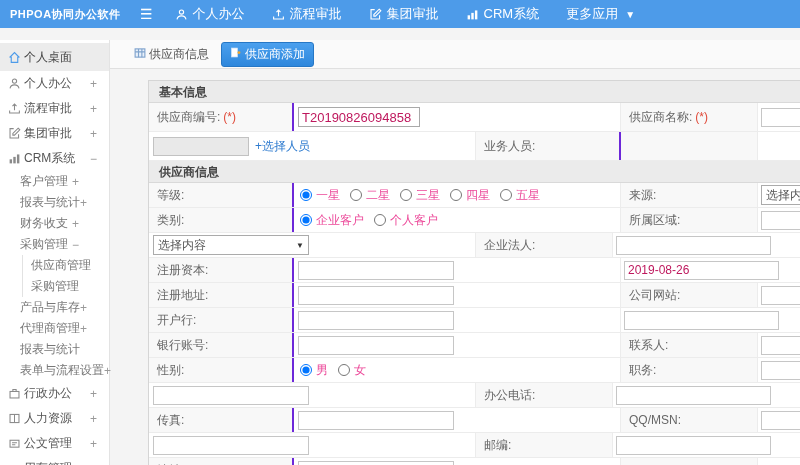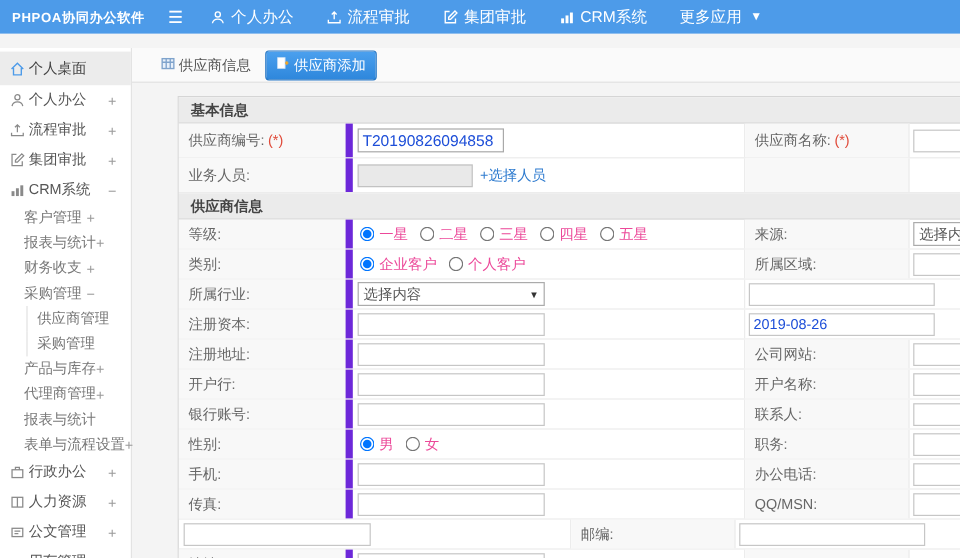--- a/index.html
+++ b/index.html
@@ -35,26 +35,26 @@
   .tab { display:flex; align-items:center; gap:3px; font-size:12px; color:#555; cursor:pointer; padding:3px 4px; }
   .tab-active { display:flex; align-items:center; gap:4px; font-size:12px; color:#fff; cursor:pointer;
     background:linear-gradient(#4BA0EE,#2E87DC); border:1px solid #2677C5; border-radius:3px; padding:3px 8px; }
 
   
   .form { margin:11px 0 0 38px; width:772px; background:#fff; border:1px solid #D5D5D5; font-size:12px; color:#666; }
   .sec-h { height:22px; line-height:22px; background:#EBEBEB; border-bottom:1px solid #D9D9D9; padding-left:10px; color:#444; font-weight:bold; font-size:12px; }
   .frow { display:flex; border-bottom:1px solid #ECECEC; height:25px; }
   .frow.tall { height:29px; }
   .cell { display:flex; align-items:center; }
-  .c-label { width:145px; background:#F8F8F8; border-right:6px solid #6d28d9; padding-left:8px; flex:none; }
+  .c-label { width:145px; background:#F8F8F8; border-right:2px solid #6d28d9; padding-left:8px; flex:none; }
   .c-field { width:327px; padding-left:4px; border-right:1px solid #ECECEC; flex:none; }
   .c-rlabel { width:137px; background:#F8F8F8; border-right:1px solid #ECECEC; padding-left:8px; flex:none; }
   .c-rfield { flex:1; min-width:165px; padding-left:3px; overflow:visible; }
   .req { color:#E04B3A; margin-left:3px; }
-  .txt { height:19px; width:156px; border:1px solid #C6C6C6; font-size:12px; padding:0 3px; color:#1d4ed8; background:#fff; }
+  .txt { height:19px; width:156px; border:1px solid #C6C6C6; font-size:12px; padding:0 3px; color:#be185d; background:#fff; }
   .txt.r { width:155px; flex:none; }
   .txt.no { width:122px; height:20px; border:1px solid #A9A9A9; font-size:13px; }
   .txt.grey { width:96px; background:#E9E9E9; border:1px solid #C2C2C2; }
   .lnk { color:#2E7BCF; text-decoration:none; margin-left:6px; cursor:pointer; }
   .selbox { width:156px; height:20px; border:1px solid #ABABAB; background:#fff; display:flex; align-items:center; font-size:12px; color:#555; padding:0 4px; cursor:pointer; flex:none; }
   .selbox .sel-caret { margin-left:auto; font-size:8px; color:#333; }
   .radios { display:flex; align-items:center; gap:2px; }
   .radios input { margin:0 2px 0 8px; width:12px; height:12px; }
   .radios input:first-child { margin-left:2px; }
   .radios span { color:#ec4899; }
@@ -272,26 +272,26 @@
         <div class="cell c-rlabel">
           <span>供应商名称:</span>
           <span class="req">(*)</span>
         </div>
         <div class="cell c-rfield">
           <input class="txt r" style="">
         </div>
       </div>
 
       <div class="frow tall">
-        <div class="cell c-label">
-          <span>业务人员:</span>
-        </div>
         <div class="cell c-field">
           <input class="txt grey" style="">
           <a class="lnk">+选择人员</a>
+        </div>
+        <div class="cell c-label">
+          <span>业务人员:</span>
         </div>
         <div class="cell c-rlabel"></div>
         <div class="cell c-rfield"></div>
       </div>
 
       <div class="sec-h">供应商信息</div>
 
       <div class="frow">
         <div class="cell c-label">
             <span>等级:</span>
@@ -331,29 +331,29 @@
         </div>
         <div class="cell c-rlabel">
             <span>所属区域:</span>
           </div>
         <div class="cell c-rfield">
             <input class="txt r" style="">
           </div>
       </div>
 
       <div class="frow">
-        <div class="cell c-label">
-            <span>所属行业:</span>
-          </div>
         <div class="cell c-field">
           <div class="selbox">
             <span>选择内容</span>
             <span class="sel-caret">▼</span>
           </div>
         </div>
+        <div class="cell c-rlabel">
+            <span>企业法人:</span>
+          </div>
         <div class="cell c-rfield">
             <input class="txt r" style="">
           </div>
       </div>
 
       <div class="frow">
         <div class="cell c-label">
             <span>注册资本:</span>
           </div>
         <div class="cell c-field">
@@ -378,23 +378,20 @@
             <input class="txt r" style="">
           </div>
       </div>
 
       <div class="frow">
         <div class="cell c-label">
             <span>开户行:</span>
           </div>
         <div class="cell c-field">
             <input class="txt" style="">
-          </div>
-        <div class="cell c-rlabel">
-            <span>开户名称:</span>
           </div>
         <div class="cell c-rfield">
             <input class="txt r" style="">
           </div>
       </div>
 
       <div class="frow">
         <div class="cell c-label">
             <span>银行账号:</span>
           </div>
@@ -421,23 +418,20 @@
         </div>
         <div class="cell c-rlabel">
             <span>职务:</span>
           </div>
         <div class="cell c-rfield">
             <input class="txt r" style="">
           </div>
       </div>
 
       <div class="frow">
-        <div class="cell c-label">
-            <span>手机:</span>
-          </div>
         <div class="cell c-field">
             <input class="txt" style="">
           </div>
         <div class="cell c-rlabel">
             <span>办公电话:</span>
           </div>
         <div class="cell c-rfield">
             <input class="txt r" style="">
           </div>
       </div>

